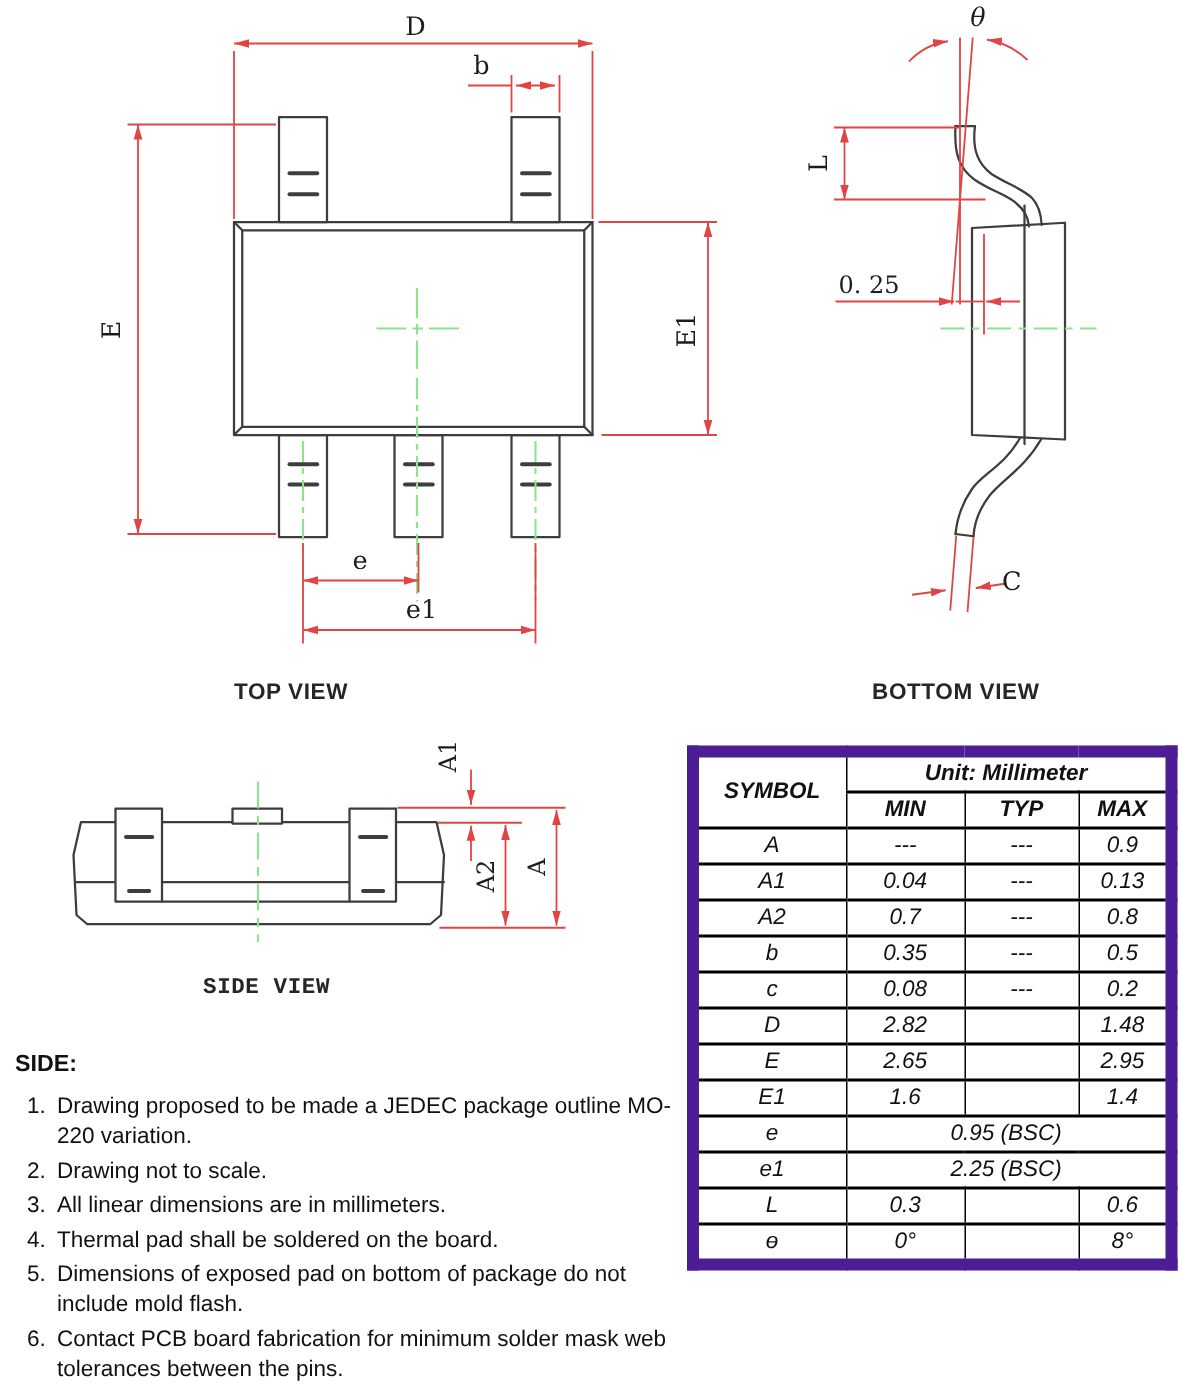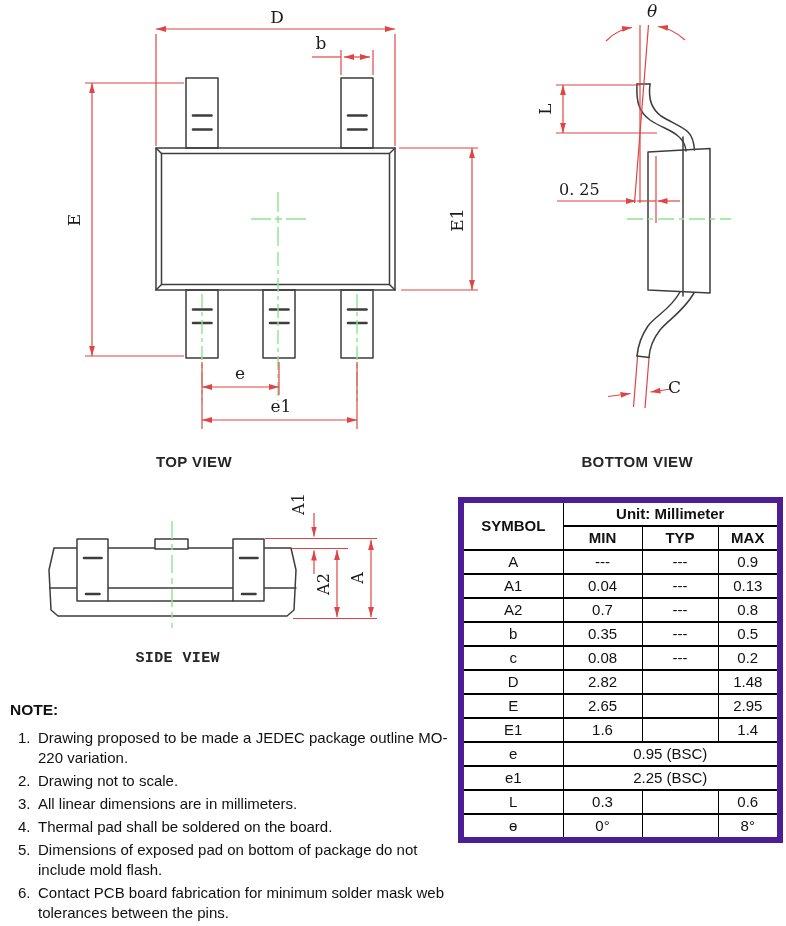--- a/index.html
+++ b/index.html
@@ -16,21 +16,21 @@
   .dlabel.small{font-size:16px;}
   .dlabel.it{font-style:italic;}
   
   .caption{position:absolute;font-weight:bold;font-size:15px;letter-spacing:.4px;color:#262626;text-align:right;}
   
   #dim-table{position:absolute;left:458px;top:497px;border-collapse:collapse;table-layout:fixed;
              font-size:15px;color:#111;}
   #dim-table td{border-left:1px solid #000;border-right:1px solid #000;
                 border-top:2px solid #000;border-bottom:2px solid #000;
                 text-align:center;vertical-align:middle;height:22px;padding:0;line-height:20px;}
-  #dim-table{border:6px solid #4c1d95;}
+  #dim-table{border:8px solid #4c1d95;font-style:italic;}
   #dim-table .hdr{font-weight:bold;}
   
   #notes{position:absolute;left:10px;top:700px;width:455px;}
   #notes .heading{font-weight:bold;font-size:15.5px;line-height:20px;color:#111;}
   #notes ol{list-style:none;margin:8px 0 0 0;padding:0;}
   #notes li{display:flex;margin-top:3px;font-size:15px;line-height:20px;color:#111;}
   #notes li .num{width:20px;flex:0 0 20px;margin-left:8px;}
   #notes li .txt{width:415px;flex:0 0 415px;}
 </style>
 </head>
@@ -273,21 +273,21 @@
     <tr>
       <td>ɵ</td>
       <td>0°</td>
       <td></td>
       <td>8°</td>
     </tr>
   </tbody>
     </table>
 
   <div id="notes">
-    <div class="heading">NOTE:</div>
+    <div class="heading">SIDE:</div>
     <ol>
       <li>
         <span class="num">1.</span>
         <span class="txt">Drawing proposed to be made a JEDEC package outline MO-220 variation.</span>
       </li>
       <li>
         <span class="num">2.</span>
         <span class="txt">Drawing not to scale.</span>
       </li>
       <li>

